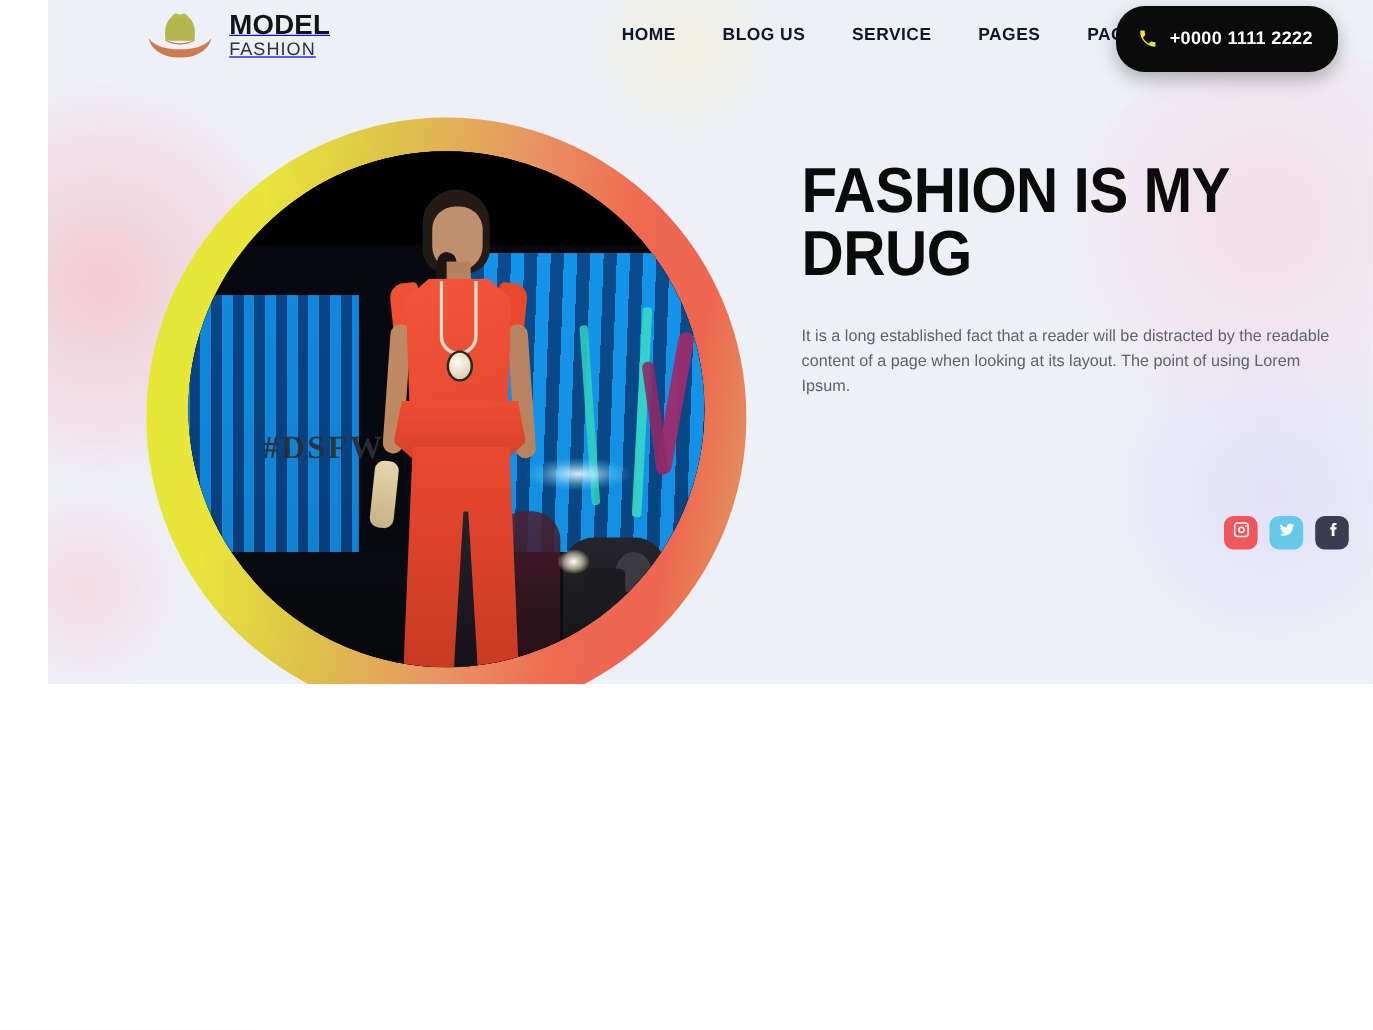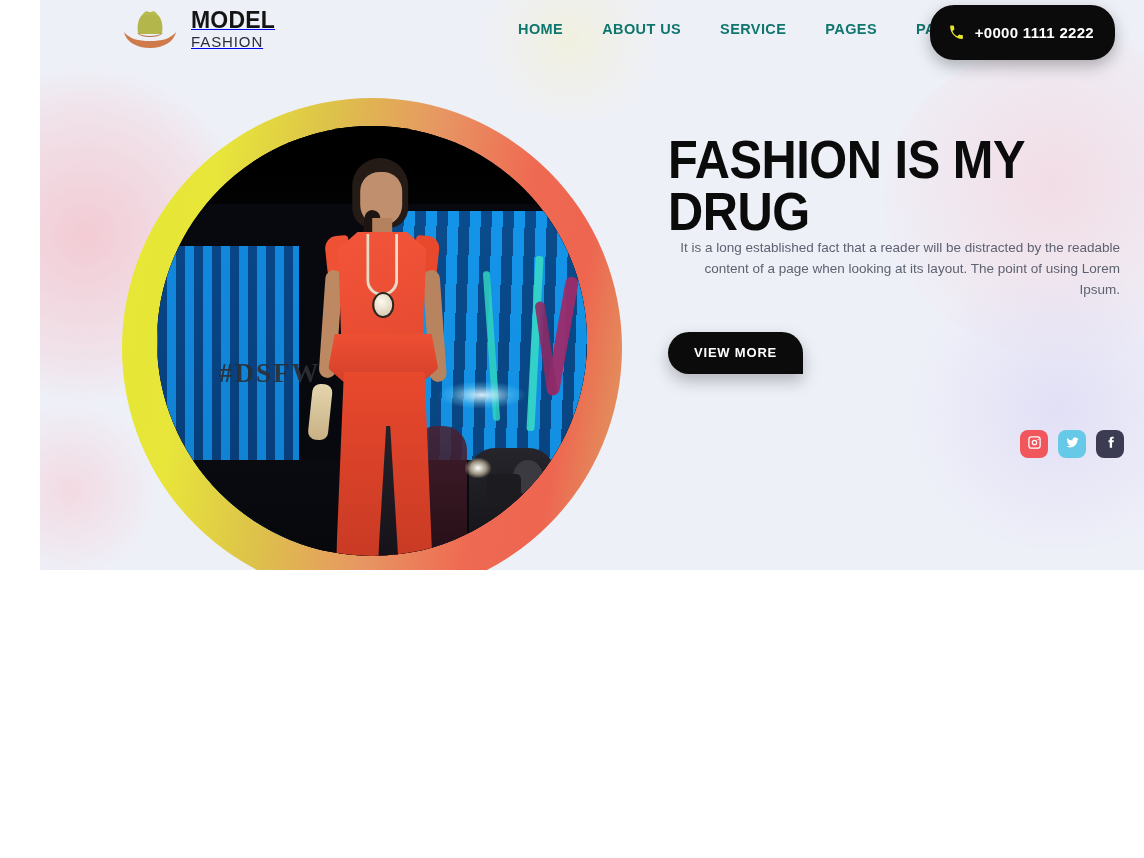--- a/index.html
+++ b/index.html
@@ -57,21 +57,21 @@
   .logo-title{
     font-size:23px; font-weight:bold; color:#141414;
     letter-spacing:.2px; line-height:1.05;
   }
   .logo-sub{
     font-size:15px; color:#2b3040; letter-spacing:.9px;
     line-height:1.25; margin-top:1px;
   }
   .nav{ display:flex; align-items:center; gap:39px; margin-left:243px; }
   .nav a{
-    font-size:14.5px; font-weight:bold; color:#0f766e;
+    font-size:14.5px; font-weight:bold; color:#0f172a;
     text-decoration:none; letter-spacing:.4px; white-space:nowrap;
   }
   .phone-btn{
     position:absolute; right:69px; top:5px;
     height:55px; padding:0 21px 0 18px;
     background:#0b0b0b;
     border-radius:24px 24px 24px 24px;
     display:flex; align-items:center; gap:10px;
     box-shadow:0 6px 16px rgba(0,0,0,.28);
     border:none; cursor:pointer;
@@ -190,22 +190,22 @@
   .m-clutch{position:absolute; left:44px; top:226px; width:20px; height:56px; background:linear-gradient(#e4d5ae,#c9b184); border-radius:8px; transform:rotate(6deg);}
 
   
   .hero-text{ position:absolute; left:628px; top:134px; width:470px; z-index:10; }
   .hero-h1{
     font-size:53px; line-height:.98; font-weight:bold;
     color:#0b0b0b; letter-spacing:-0.5px;
     transform:scaleX(.92); transform-origin:left center;
   }
   .hero-p{
-    font-size:13.5px; line-height:1.55;
-    color:#5e6270; width:452px;text-align:right;
+    margin-top:32px; font-size:13.5px; line-height:1.55;
+    color:#5e6270; width:452px;
   }
   .view-more{
     margin-top:31px; display:inline-flex; align-items:center; justify-content:center;
     height:42px; padding:0 26px; background:#0b0b0b; color:#fff;
     font-size:13px; font-weight:bold; letter-spacing:.8px;
     border:none; cursor:pointer;
     border-radius:21px 21px 0 21px;
     box-shadow:0 7px 16px rgba(0,0,0,.25);
   }
   .socials{
@@ -246,21 +246,21 @@
           </svg>
         </span>
         <span class="logo-text">
           <span class="logo-title">MODEL</span>
           <span class="logo-sub" style="display:block">FASHION</span>
         </span>
       </a>
 
       <nav class="nav">
         <a href="#">HOME</a>
-        <a href="#">ABOUT US</a>
+        <a href="#">BLOG US</a>
         <a href="#">SERVICE</a>
         <a href="#">PAGES</a>
         <a href="#">PAGES</a>
       </nav>
 
       <button class="phone-btn">
         <span class="phone-ico">
           <svg viewBox="0 0 24 24" width="17" height="17">
             <path fill="#e9e32a" d="M6.6 10.8c1.4 2.8 3.8 5.1 6.6 6.6l2.2-2.2c.3-.3.7-.4 1-.2 1.1.4 2.4.6 3.6.6.6 0 1 .4 1 1V20c0 .6-.4 1-1 1C11 21 3 13 3 3c0-.6.4-1 1-1h3.4c.6 0 1 .4 1 1 0 1.3.2 2.5.6 3.6.1.4 0 .8-.2 1l-2.2 2.2z"></path>
           </svg>
@@ -309,21 +309,20 @@
         </div>
       </div>
     </div>
 
     <div class="hero-text">
       <h1 class="hero-h1">
         <span style="display:block">FASHION IS MY</span>
         <span style="display:block">DRUG</span>
       </h1>
       <p class="hero-p">It is a long established fact that a reader will be distracted by the readable content of a page when looking at its layout. The point of using Lorem Ipsum.</p>
-      <button class="view-more">VIEW MORE</button>
     </div>
 
     <div class="socials">
       <a href="#" class="soc soc-ig">
         <span>
           <svg viewBox="0 0 24 24">
               <path d="M7 2h10a5 5 0 0 1 5 5v10a5 5 0 0 1-5 5H7a5 5 0 0 1-5-5V7a5 5 0 0 1 5-5zm0 2a3 3 0 0 0-3 3v10a3 3 0 0 0 3 3h10a3 3 0 0 0 3-3V7a3 3 0 0 0-3-3H7zm5 3.5A4.5 4.5 0 1 1 7.5 12 4.5 4.5 0 0 1 12 7.5zm0 2A2.5 2.5 0 1 0 14.5 12 2.5 2.5 0 0 0 12 9.5zM17.8 6a1.1 1.1 0 1 1-1.1 1.1A1.1 1.1 0 0 1 17.8 6z"></path>
             </svg>
         </span>
       </a>

